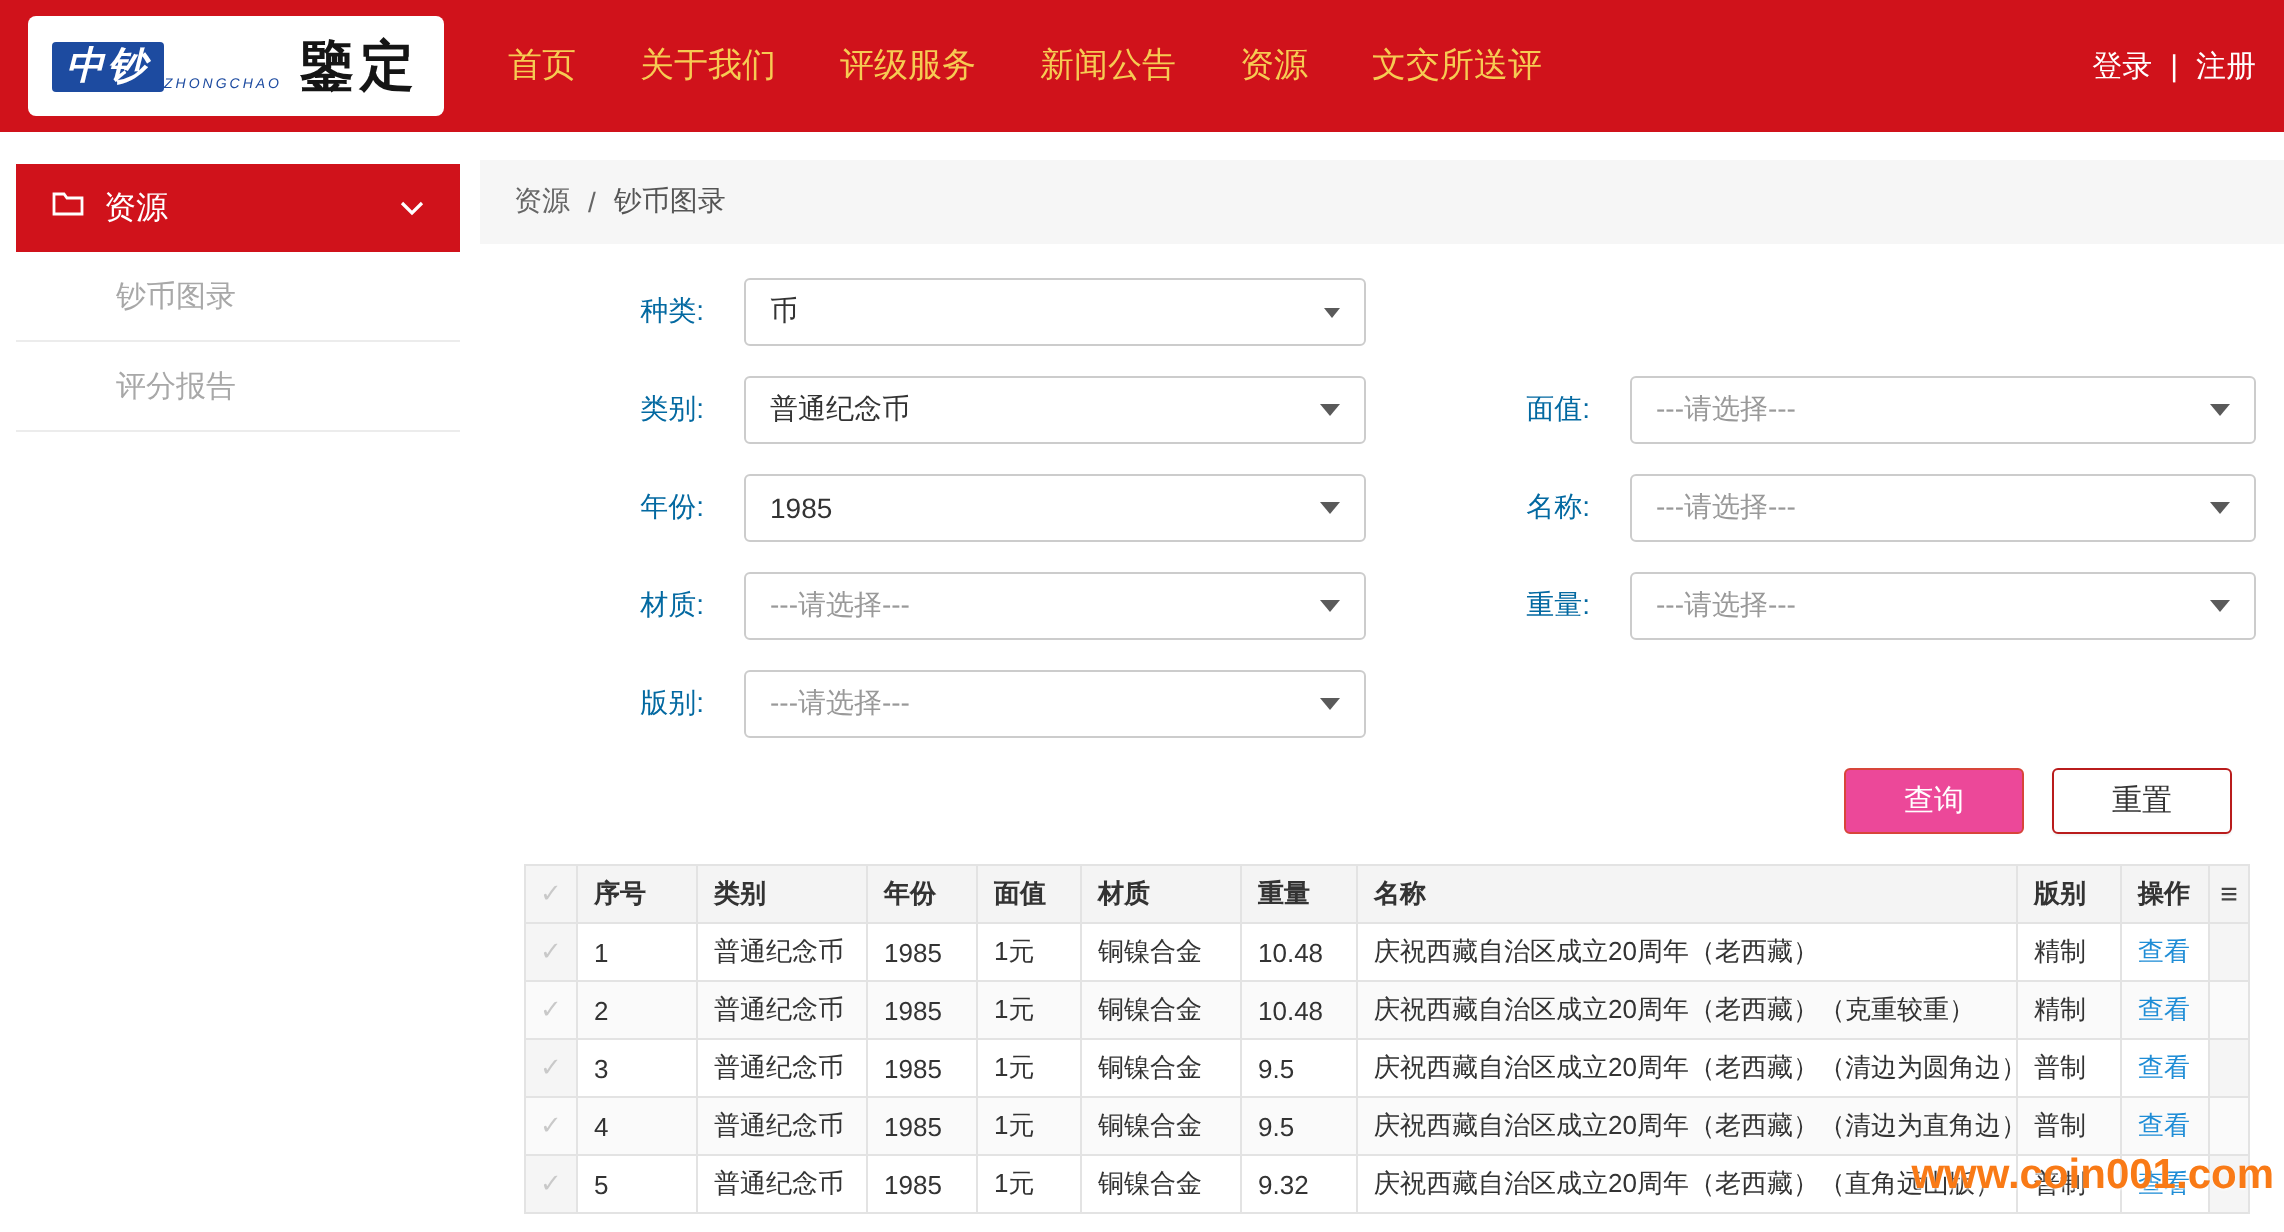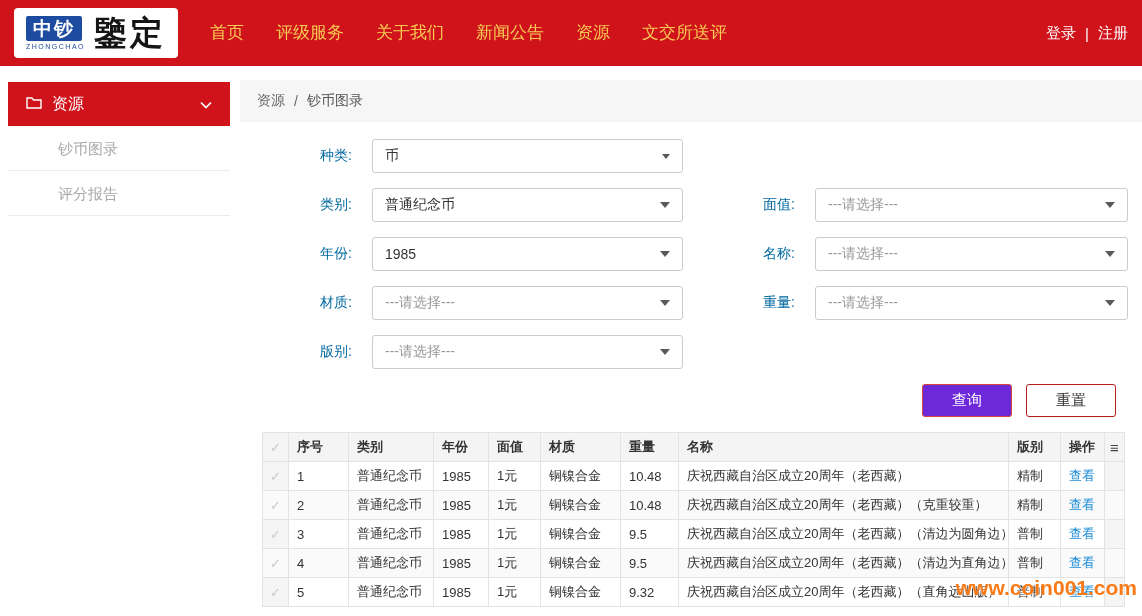--- a/index.html
+++ b/index.html
@@ -11,27 +11,27 @@
 
   
   .header {
     position:absolute; top:0; left:0; right:0; height:66px;
     background:#d0121b; display:flex; align-items:center; padding:0 14px;
   }
   .logo {
     background:#fff; border-radius:4px; height:50px; padding:4px 12px;
     display:flex; align-items:center; gap:9px;
   }
-  .logo-mark { display:flex; flex-direction:column; align-items:flex-start; line-height:1; }
+  .logo-mark { display:flex; flex-direction:row; align-items:flex-end; line-height:1;font-style:italic; }
   .logo-zh {
     background:#1d4ba0; color:#fff; font-weight:bold; font-size:19px;
     padding:3px 7px; border-radius:2px; letter-spacing:2px;
   }
   .logo-sub { color:#1d4ba0; font-size:7px; letter-spacing:1.5px; margin-top:2px; }
-  .logo-brand { color:#151515; font-size:33px; font-weight:bold; letter-spacing:3px; }
+  .logo-brand { color:#151515; font-size:27px; font-weight:bold; letter-spacing:3px; }
   .nav { display:flex; margin-left:16px; }
   .nav a {
     color:#f6cb53; font-size:17px; text-decoration:none; padding:0 16px;
     line-height:66px; cursor:pointer;
   }
   .auth { margin-left:auto; display:flex; align-items:center; gap:9px; color:#fff; font-size:15px; }
   .auth a { color:#fff; text-decoration:none; cursor:pointer;font-family:Liberation Serif, serif; }
   .auth .sep { color:#fff; }
 
   
@@ -72,21 +72,21 @@
   .caret {
     width:0; height:0; border-left:5px solid transparent;
     border-right:5px solid transparent; border-top:6px solid #5a5a5a;
   }
   .caret.sm { border-left-width:4px; border-right-width:4px; border-top-width:5px; }
 
   
   .actions { display:flex; justify-content:flex-end; gap:14px; padding-right:26px; margin-top:2px; }
   .btn { width:90px; height:33px; border-radius:3px; font-size:15px; cursor:pointer;
          font-family:"Liberation Sans","DejaVu Sans",sans-serif; }
-  .btn-search { background:#6d28d9; color:#fff; border:1px solid #d8453a; }
+  .btn-search { background:#ec4899; color:#fff; border:1px solid #d8453a; }
   .btn-reset  { background:#fff; color:#333; border:1px solid #b91c1c; box-shadow:0 1px 1px rgba(0,0,0,.05); }
 
   
   .table-wrap { margin:15px 18px 0 22px; }
   table.catalog { width:862px; border-collapse:collapse; table-layout:fixed; font-size:13px; color:#333; }
   .catalog th, .catalog td {
     border:1px solid #e3e3e3; height:29px; padding:0 8px;
     text-align:left; white-space:nowrap; overflow:hidden;
   }
   .catalog thead th { background:#f4f4f4; font-weight:bold; color:#333; }
@@ -110,22 +110,22 @@
 <div class="header">
   <div class="logo">
     <span class="logo-mark">
       <span class="logo-zh">中钞</span>
       <span class="logo-sub">ZHONGCHAO</span>
     </span>
     <span class="logo-brand">鑒定</span>
   </div>
   <div class="nav">
     <a>首页</a>
+    <a>关于我们</a>
     <a>评级服务</a>
-    <a>关于我们</a>
     <a>新闻公告</a>
     <a>资源</a>
     <a>文交所送评</a>
   </div>
   <div class="auth">
     <a>登录</a>
     <span class="sep">|</span>
     <a>注册</a>
   </div>
 </div>

